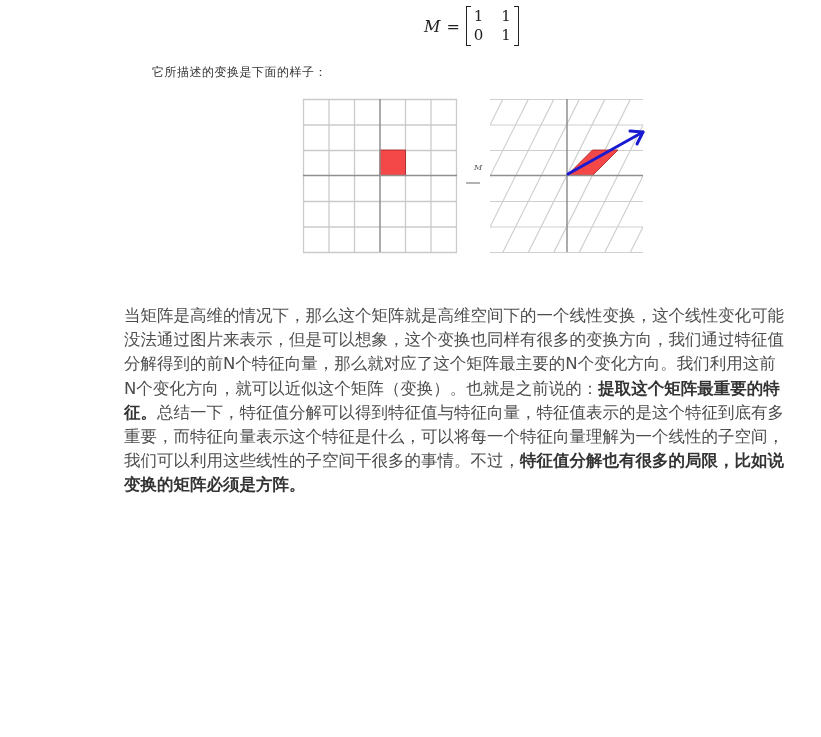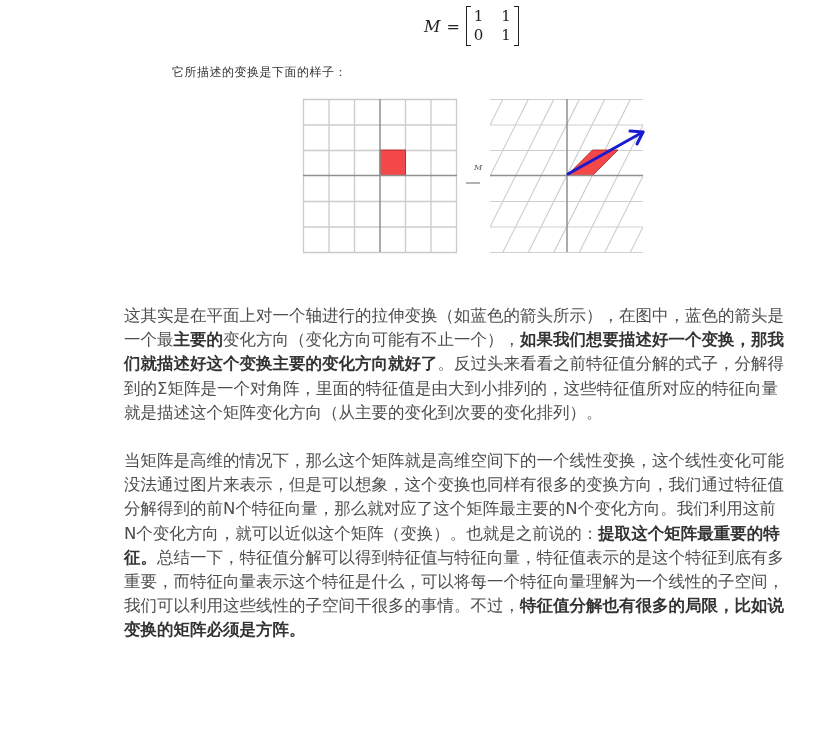--- a/index.html
+++ b/index.html
@@ -8,21 +8,21 @@
   .formula { position:absolute; left:424px; top:6px; height:40px; display:flex; align-items:center;
              font-family:"DejaVu Serif","Liberation Serif",serif; color:#222; font-size:16px; }
   .formula .mvar { font-style:italic; margin-right:6px; }
   .formula .eq { margin-right:6px; }
   .matrix { display:inline-grid; grid-template-columns:auto auto; column-gap:18px; row-gap:2px;
             padding:2px 8px; position:relative; font-size:15px; line-height:17px; }
   .matrix::before, .matrix::after { content:""; position:absolute; top:0; bottom:0; width:4px;
             border:1.3px solid #222; }
   .matrix::before { left:0; border-right:none; }
   .matrix::after { right:0; border-left:none; }
-  .caption { position:absolute; left:172px; top:64px; font-size:12px; color:#333; letter-spacing:0.5px; }
+  .caption { position:absolute; left:152px; top:64px; font-size:12px; color:#333; letter-spacing:0.5px; }
   .figure { position:absolute; left:290px; top:90px; width:370px; height:180px; }
   .article { position:absolute; left:124px; top:304px; width:662px; font-size:16.5px; line-height:24.2px;
              color:#4d4d4d; font-family:"DejaVu Sans","Liberation Sans",sans-serif; }
   .article p { margin:0 0 24px 0; text-align:left; word-break:break-all; }
   .article b { color:#333; font-weight:bold; }
 </style>
 </head>
 <body>
 
 <div class="formula">
@@ -92,18 +92,15 @@
     <line x1="490" y1="175.5" x2="643" y2="175.5"></line>
   </g>
   <g stroke="#1a1ad0" stroke-width="3" fill="none" stroke-linecap="round" stroke-linejoin="round">
     <line x1="568" y1="174" x2="643" y2="132"></line>
     <polyline points="630,131 643,132 637,144"></polyline>
   </g>
 </svg>
 
 <div class="article">
   <p>
-    <span>这其实是在平面上对一个轴进行的拉伸变换（如蓝色的箭头所示），在图中，蓝色的箭头是一个最</span><b>主要的</b><span>变化方向（变化方向可能有不止一个），</span><b>如果我们想要描述好一个变换，那我们就描述好这个变换主要的变化方向就好了</b><span>。反过头来看看之前特征值分解的式子，分解得到的Σ矩阵是一个对角阵，里面的特征值是由大到小排列的，这些特征值所对应的特征向量就是描述这个矩阵变化方向（从主要的变化到次要的变化排列）。</span>
-  </p>
-  <p>
     <span>当矩阵是高维的情况下，那么这个矩阵就是高维空间下的一个线性变换，这个线性变化可能没法通过图片来表示，但是可以想象，这个变换也同样有很多的变换方向，我们通过特征值分解得到的前N个特征向量，那么就对应了这个矩阵最主要的N个变化方向。我们利用这前N个变化方向，就可以近似这个矩阵（变换）。也就是之前说的：</span><b>提取这个矩阵最重要的特征。</b><span>总结一下，特征值分解可以得到特征值与特征向量，特征值表示的是这个特征到底有多重要，而特征向量表示这个特征是什么，可以将每一个特征向量理解为一个线性的子空间，我们可以利用这些线性的子空间干很多的事情。不过，</span><b>特征值分解也有很多的局限，比如说变换的矩阵必须是方阵。</b>
   </p>
 </div>
 
 </body></html>

